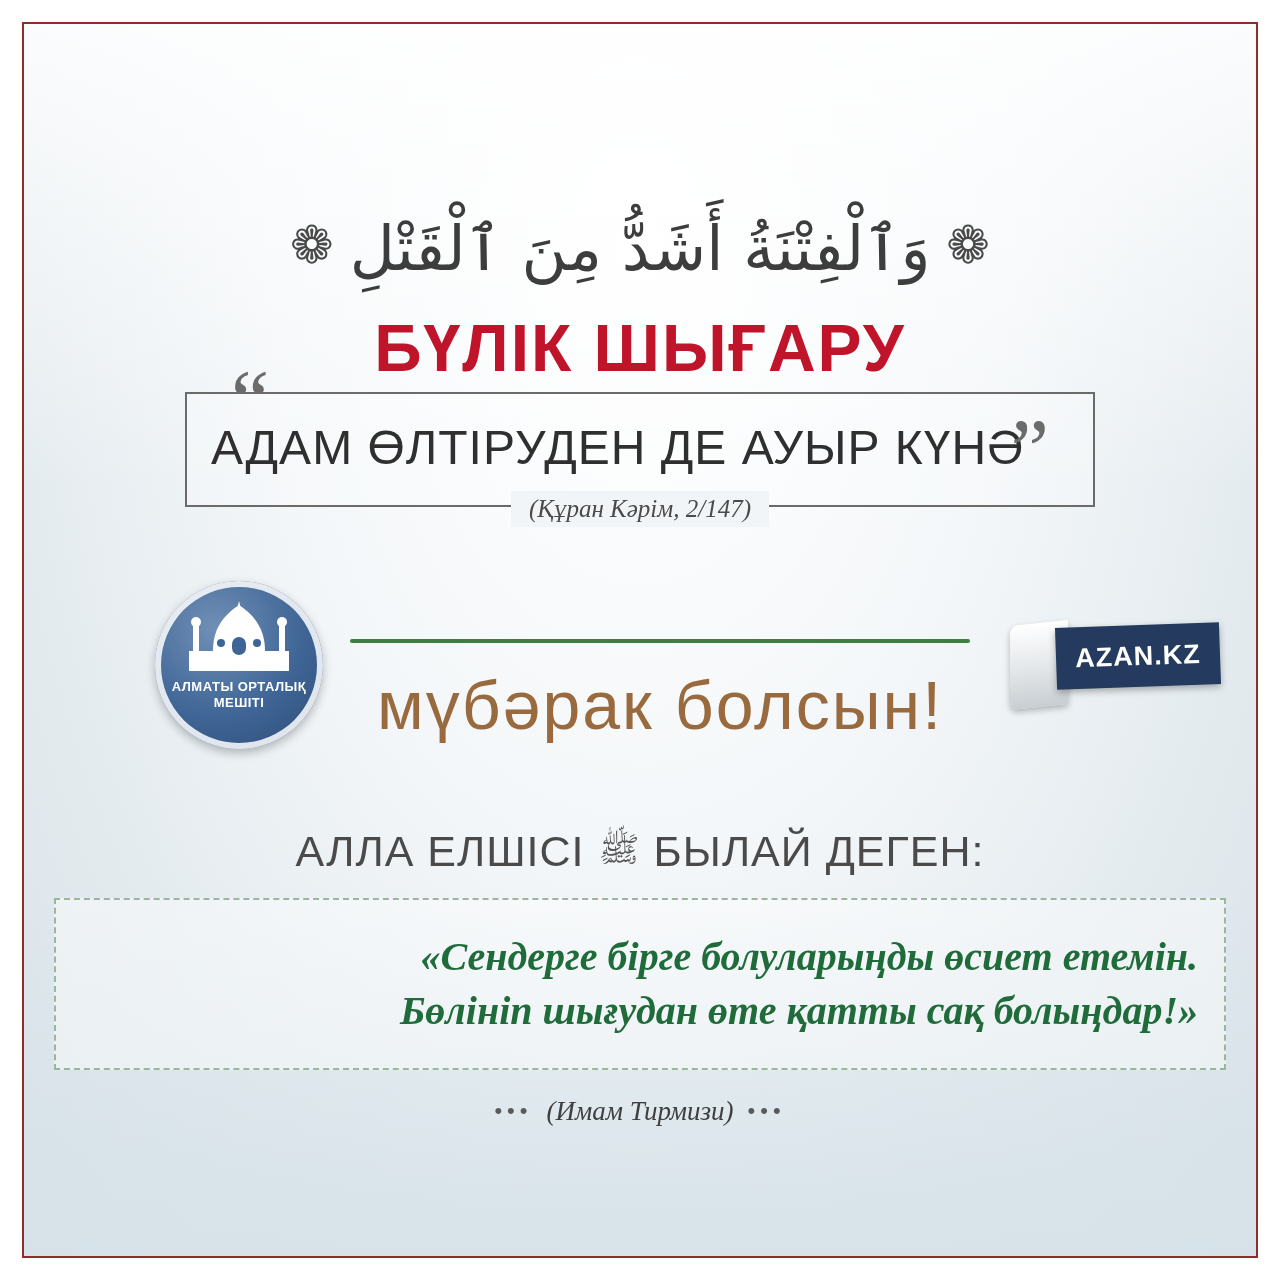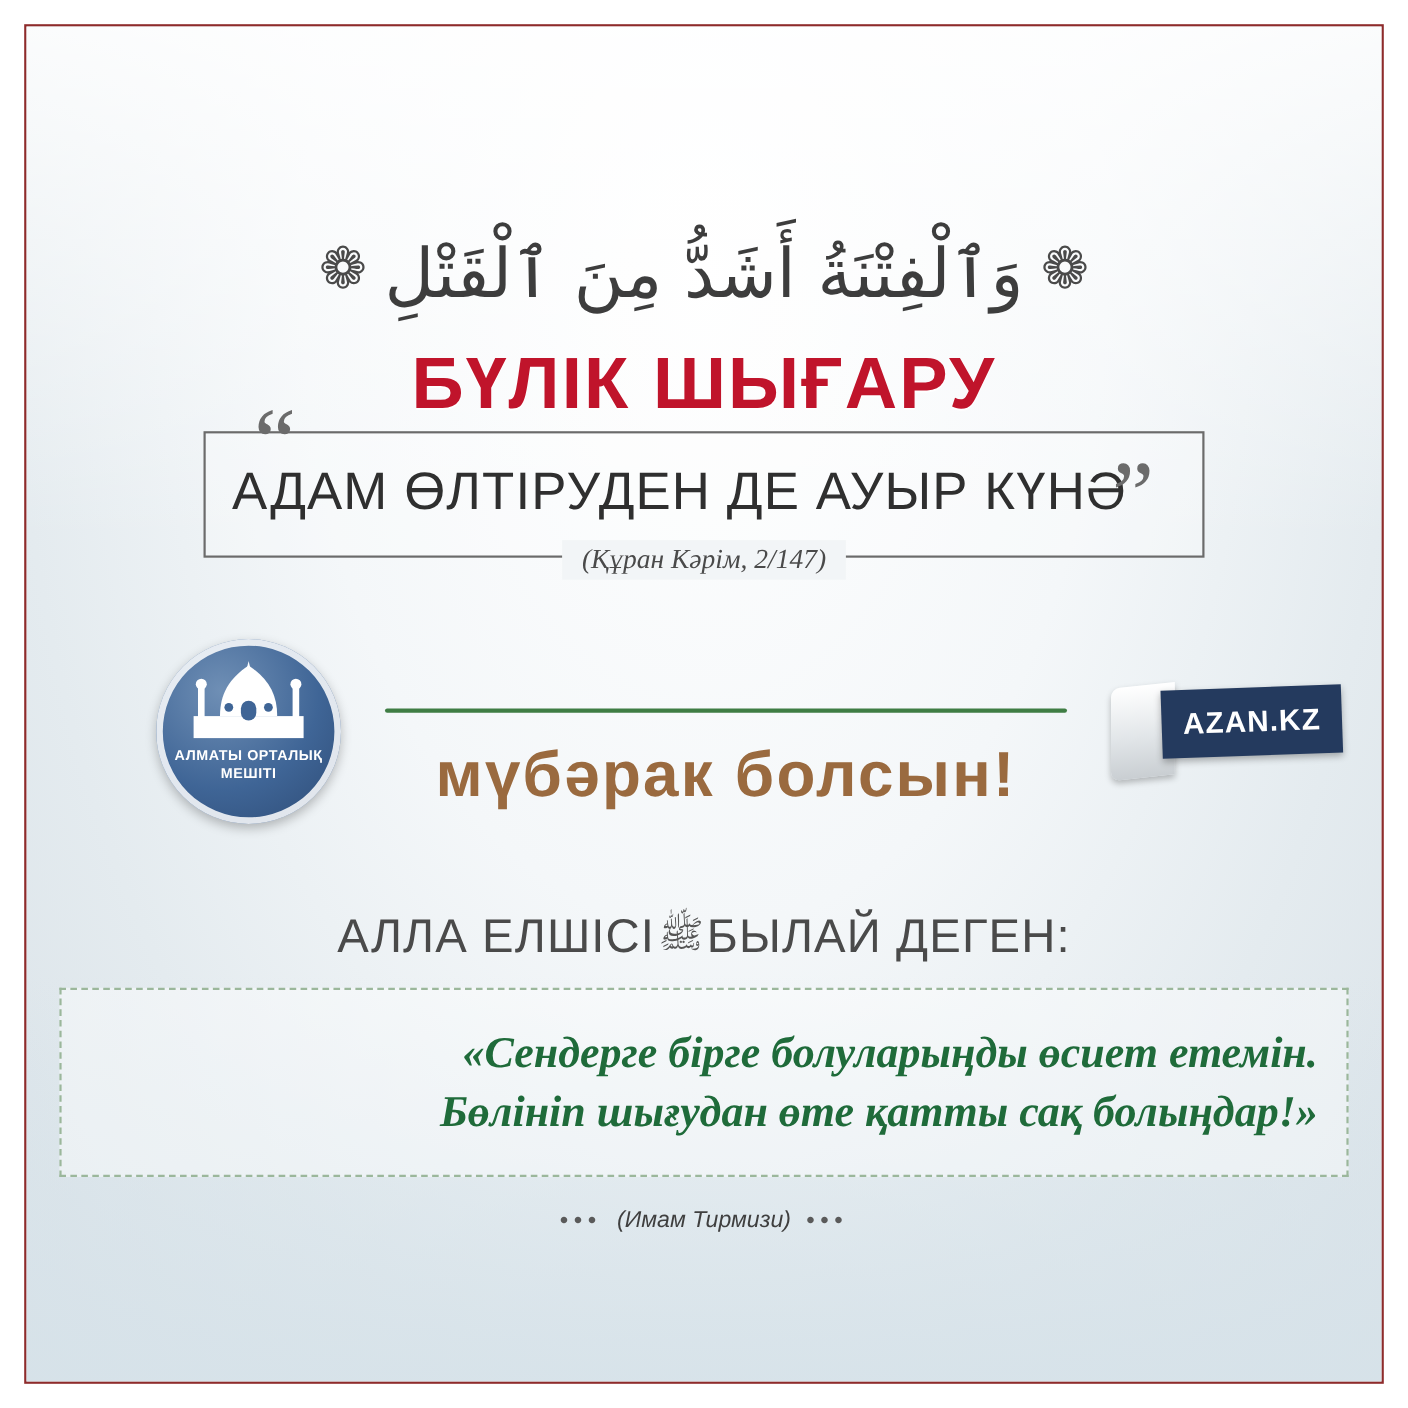--- a/index.html
+++ b/index.html
@@ -143,21 +143,21 @@
     display: flex;
     align-items: center;
     justify-content: center;
     position: relative;
     height: 230px;
   }
 
   
   .seal {
     position: absolute;
-    left: 118px;
+    left: 131px;
     top: 10px;
     width: 168px;
     height: 168px;
     border-radius: 50%;
     background: radial-gradient(circle at 35% 28%, #6f8fb5 0%, #3f6596 55%, #2d4a74 100%);
     box-shadow: 0 4px 10px rgba(0,0,0,0.25), inset 0 0 0 6px rgba(255,255,255,0.85);
     display: flex;
     flex-direction: column;
     align-items: center;
     justify-content: flex-start;
@@ -197,22 +197,22 @@
   }
   .jumaa-rule {
     width: 620px;
     height: 4px;
     background: #3f7d44;
     margin: 6px auto 0;
     border-radius: 2px;
   }
   .jumaa-bottom {
     margin-top: 28px;
-    font-size: 58px;
-    font-weight: bold;
+    font-size: 68px;
+    font-weight: normal;
     color: #9a6a3f;
     letter-spacing: 2px;
     line-height: 1;
   }
 
   
   .ribbon {
     position: absolute;
     right: 36px;
     top: 46px;
@@ -247,21 +247,21 @@
     transform: rotate(-2deg);
     box-shadow: 0 3px 7px rgba(0,0,0,0.3);
   }
 
   
   .hadith-intro {
     margin-top: 26px;
     display: flex;
     align-items: center;
     justify-content: center;
-    gap: 3px;
+    gap: 14px;
     font-size: 43px;
     color: #4a4a4a;
     letter-spacing: 1px;
   }
   .salawat {
     font-family: "DejaVu Sans", sans-serif;
     font-size: 34px;
     color: #555;
     transform: translateY(2px);
   }
@@ -293,23 +293,23 @@
     align-items: center;
     justify-content: center;
     gap: 14px;
   }
   .dots {
     letter-spacing: 5px;
     color: #5a5a5a;
     font-size: 22px;
   }
   .narrator-text {
-    font-family: Liberation Sans, sans-serif;
+    font-family: Liberation Serif, serif;
     font-style: italic;
-    font-size: 21px;
+    font-size: 27px;
     color: #3f3f3f;
   }
 </style>
 </head>
 <body>
 
 <div class="poster">
   <div class="frame">
     <div class="content">
 

